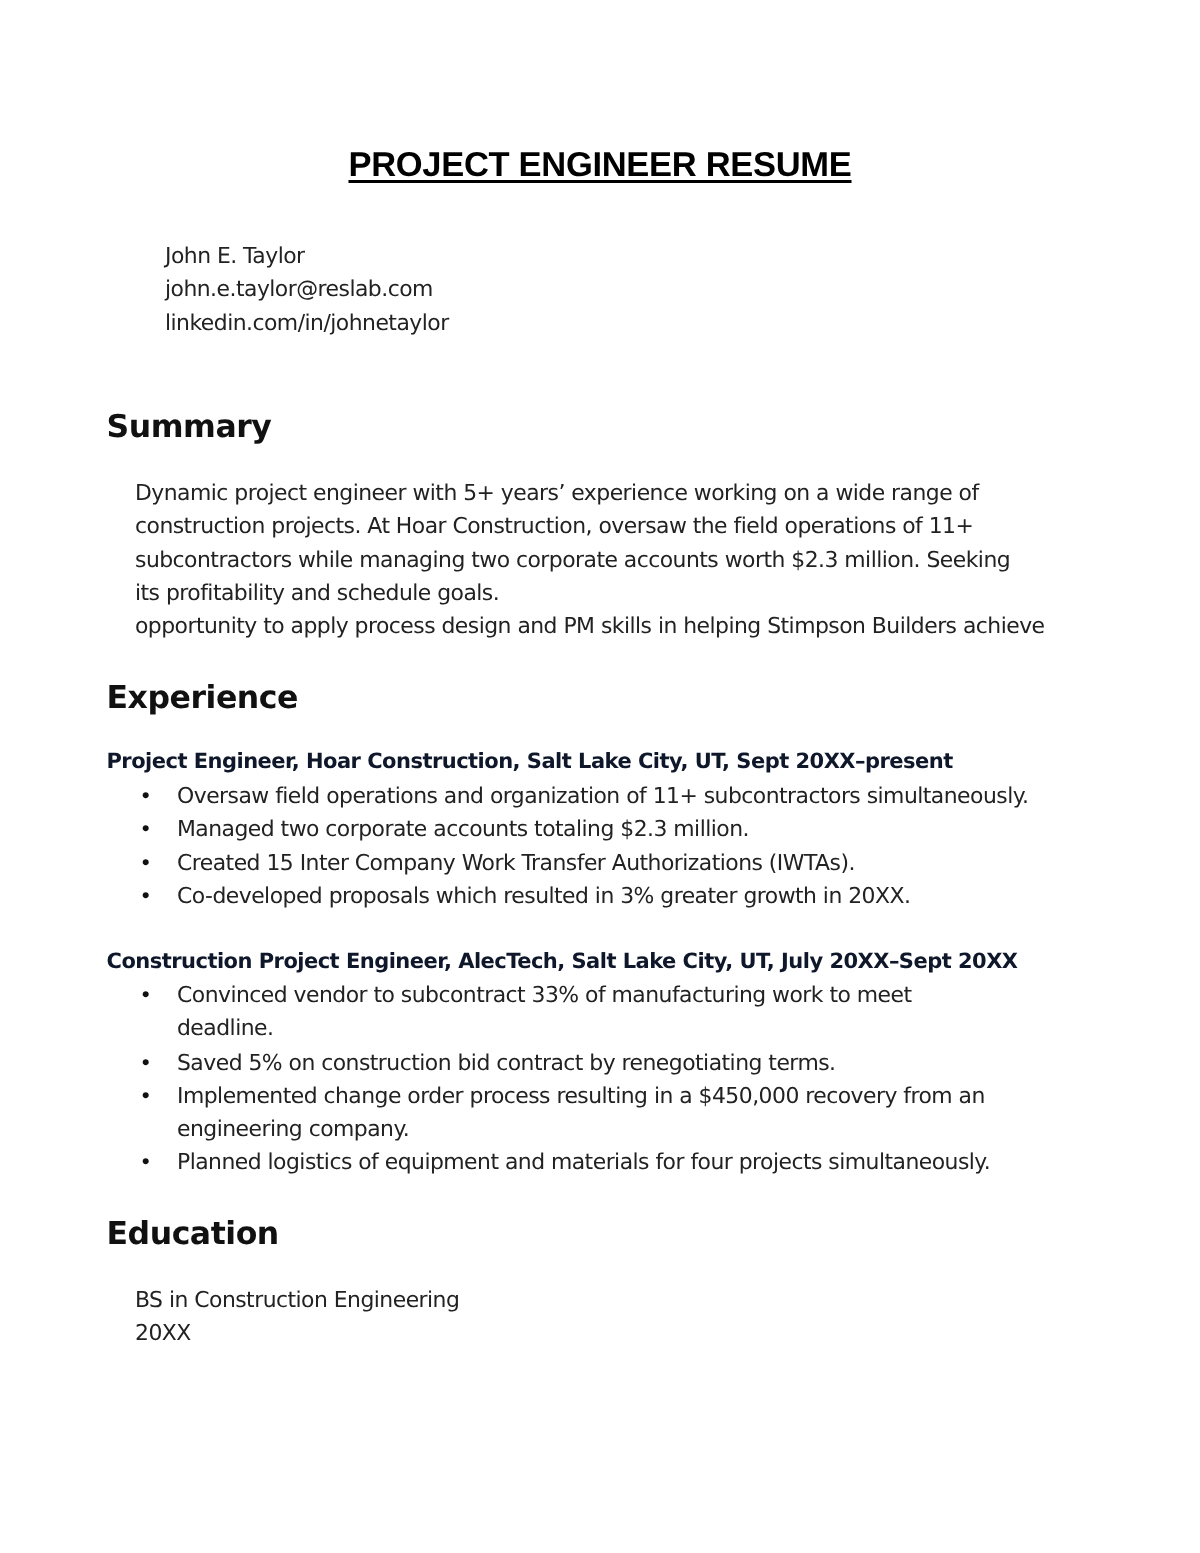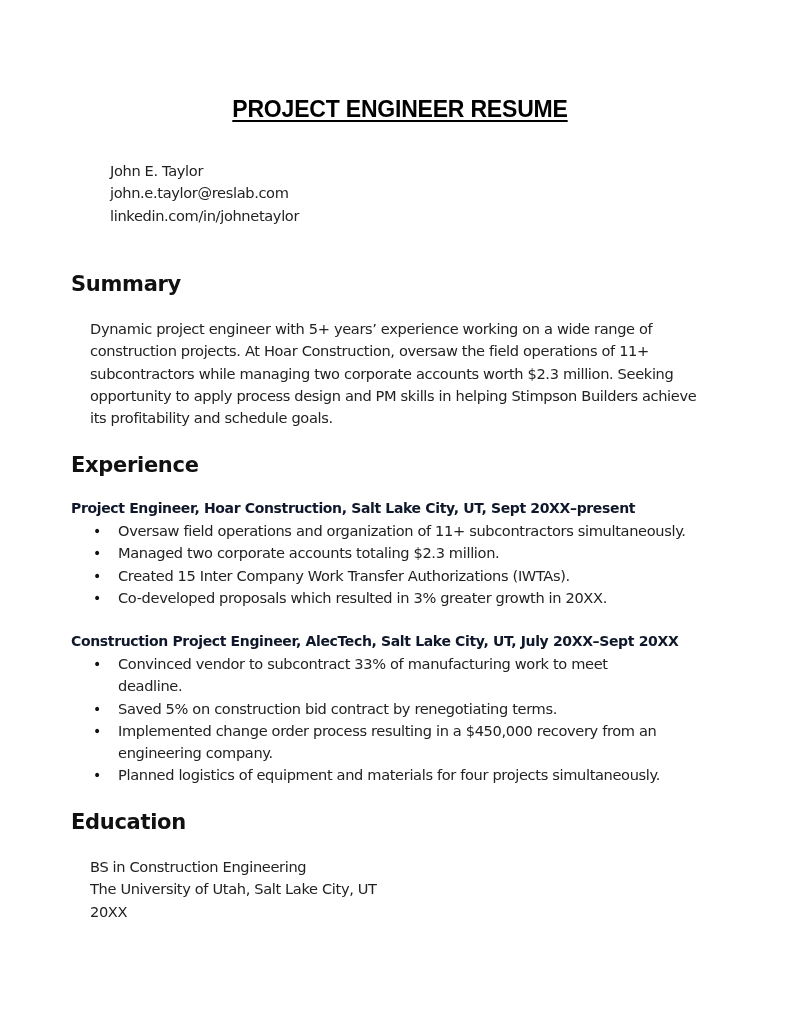--- a/index.html
+++ b/index.html
@@ -109,22 +109,22 @@
     <div>john.e.taylor@reslab.com</div>
     <div>linkedin.com/in/johnetaylor</div>
   </div>
 
   <div class="heading" style="top:272px;">Summary</div>
 
   <div class="para text" style="top:318px;">
     <span class="line">Dynamic project engineer with 5+ years’ experience working on a wide range of</span>
     <span class="line">construction projects. At Hoar Construction, oversaw the field operations of 11+</span>
     <span class="line">subcontractors while managing two corporate accounts worth $2.3 million. Seeking</span>
+    <span class="line">its profitability and schedule goals.</span>
     <span class="line">opportunity to apply process design and PM skills in helping Stimpson Builders achieve</span>
-    <span class="line">its profitability and schedule goals.</span>
   </div>
 
   <div class="heading" style="top:453px;text-align:right;">Experience</div>
 
   <div class="job-title" style="top:500px;">Project Engineer, Hoar Construction, Salt Lake City, UT, Sept 20XX–present</div>
   <ul class="bullets text" style="top:520px;">
     <li>
       <span class="dot">•</span>
       <span class="line">Oversaw field operations and organization of 11+ subcontractors simultaneously.</span>
     </li>
@@ -161,17 +161,16 @@
     <li>
       <span class="dot">•</span>
       <span class="line">Planned logistics of equipment and materials for four projects simultaneously.</span>
     </li>
   </ul>
 
   <div class="heading" style="top:810px;">Education</div>
 
   <div class="para text" style="top:856px;">
     <span class="line">BS in Construction Engineering</span>
-    <span class="line">The University of Utah, Salt Lake City, UT</span>
     <span class="line">20XX</span>
   </div>
 
 </div>
 
 </body></html>

